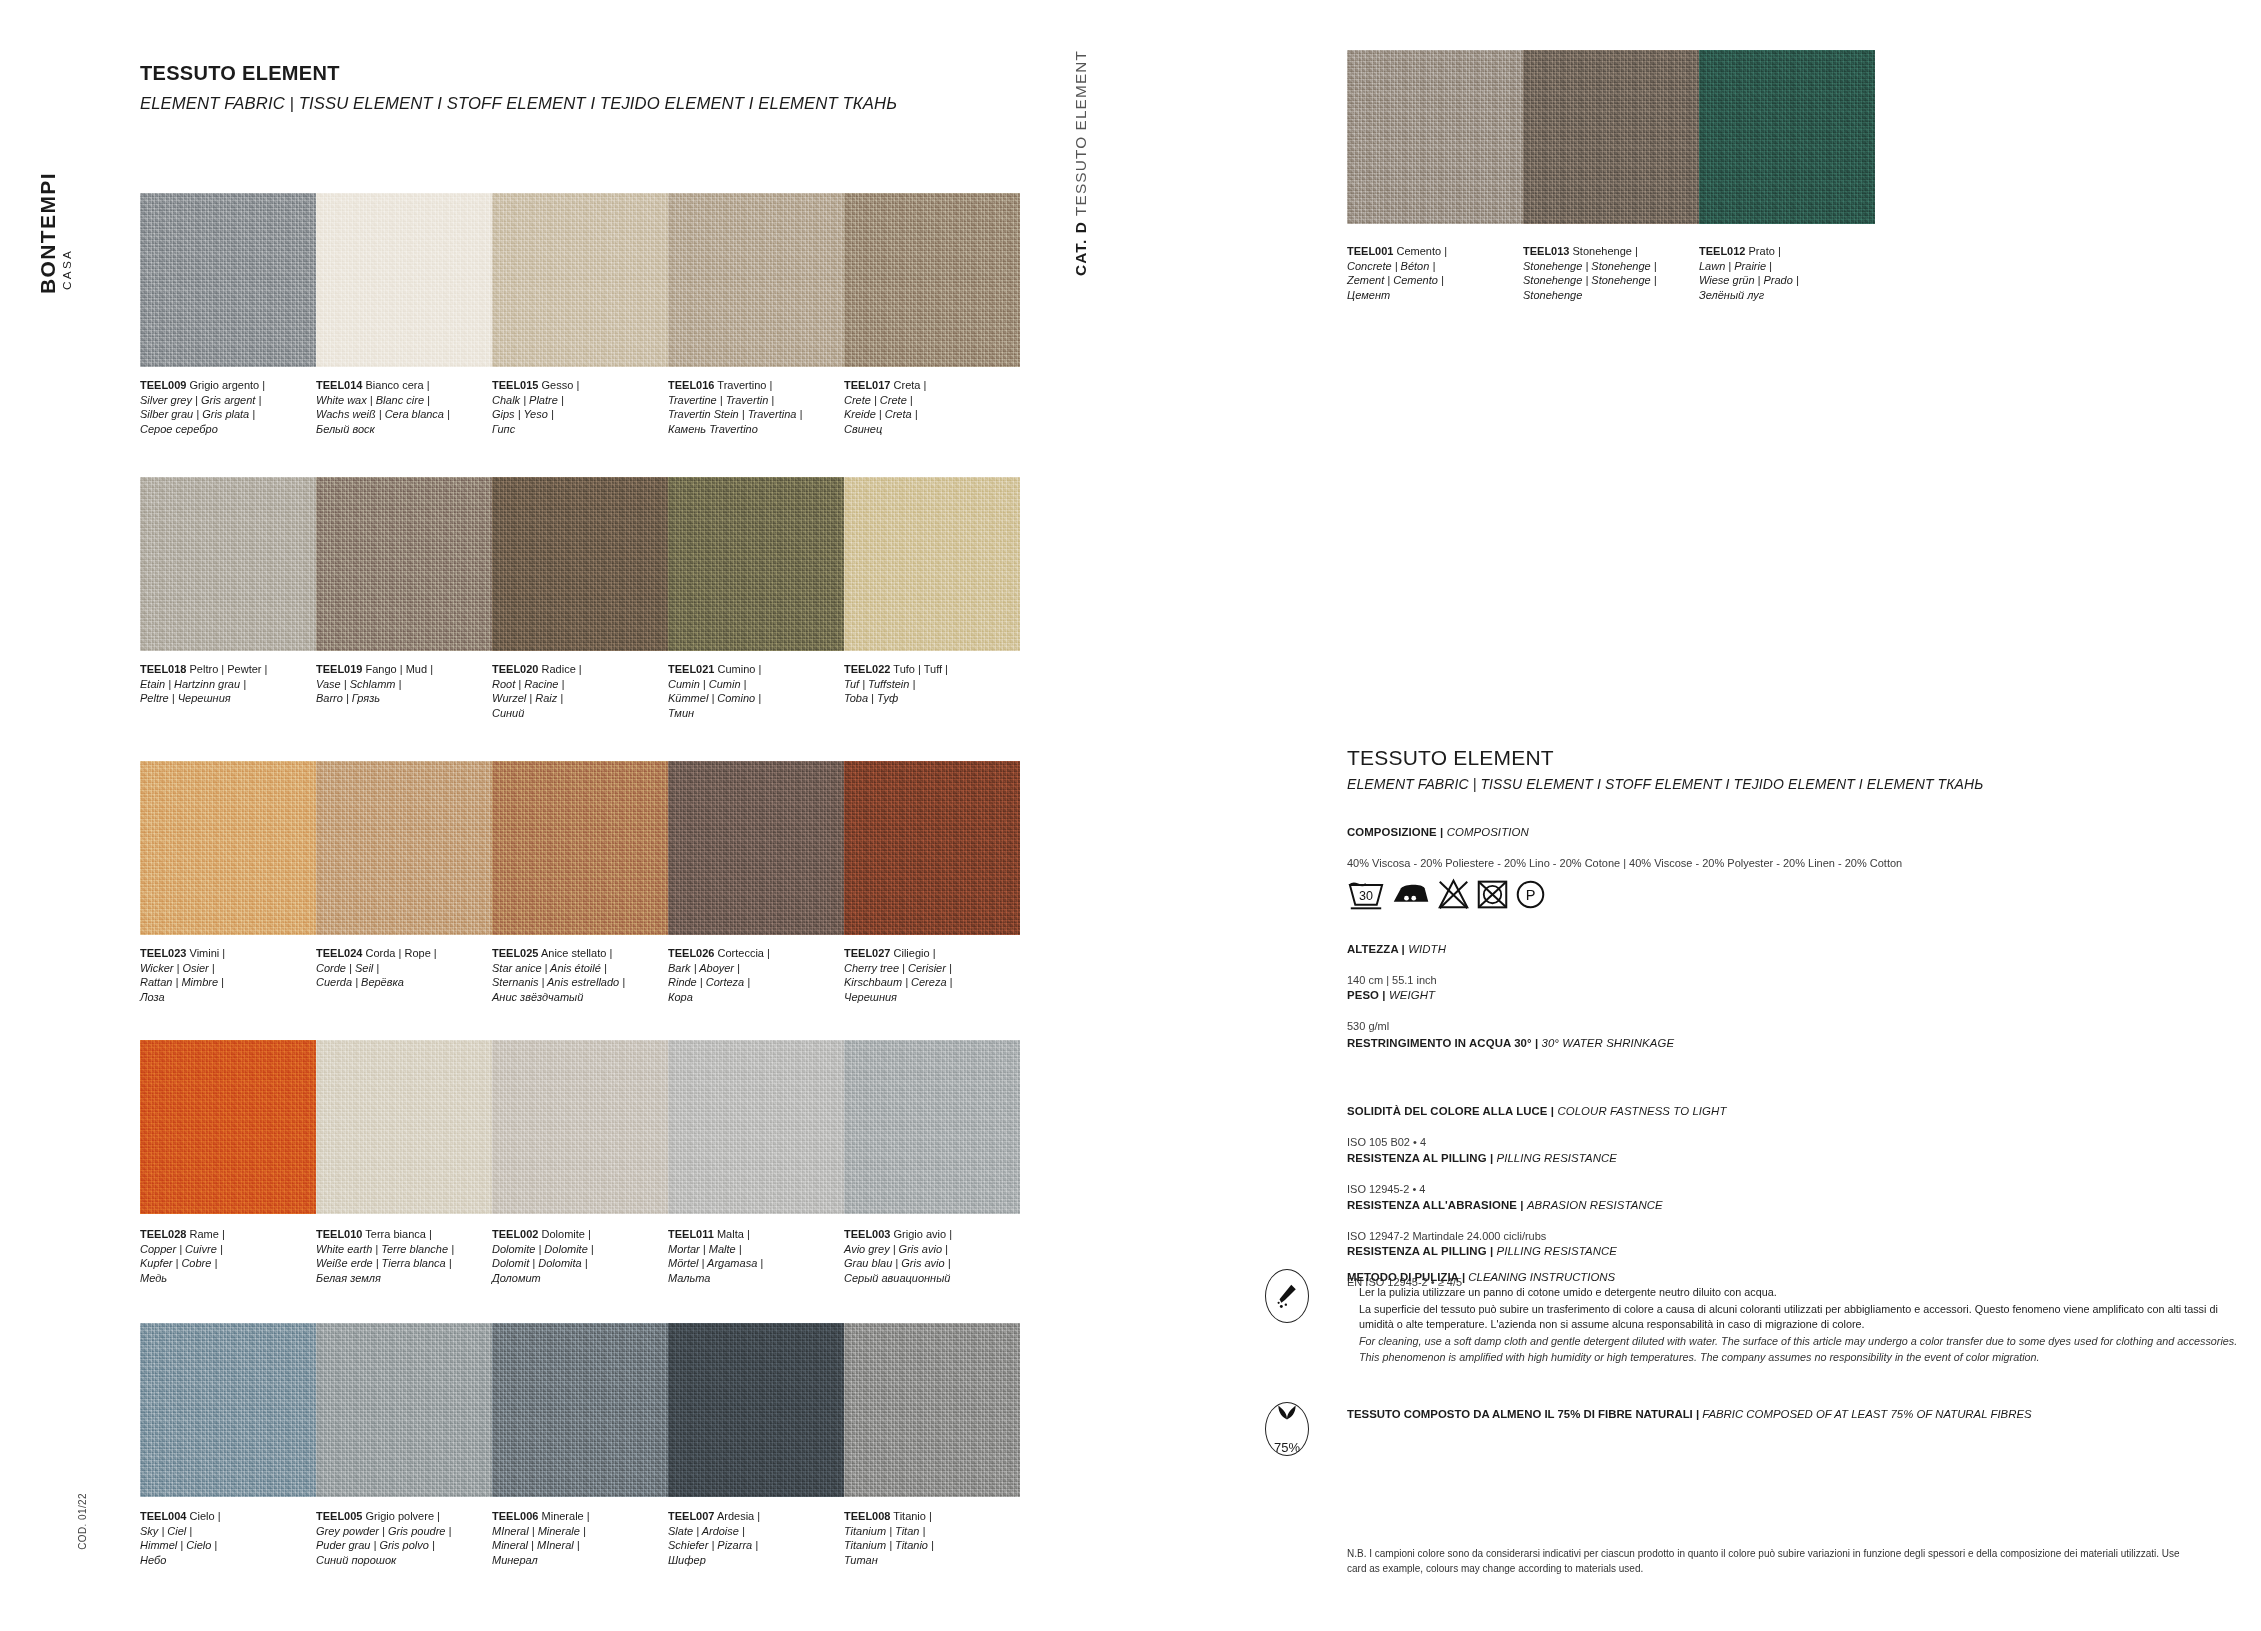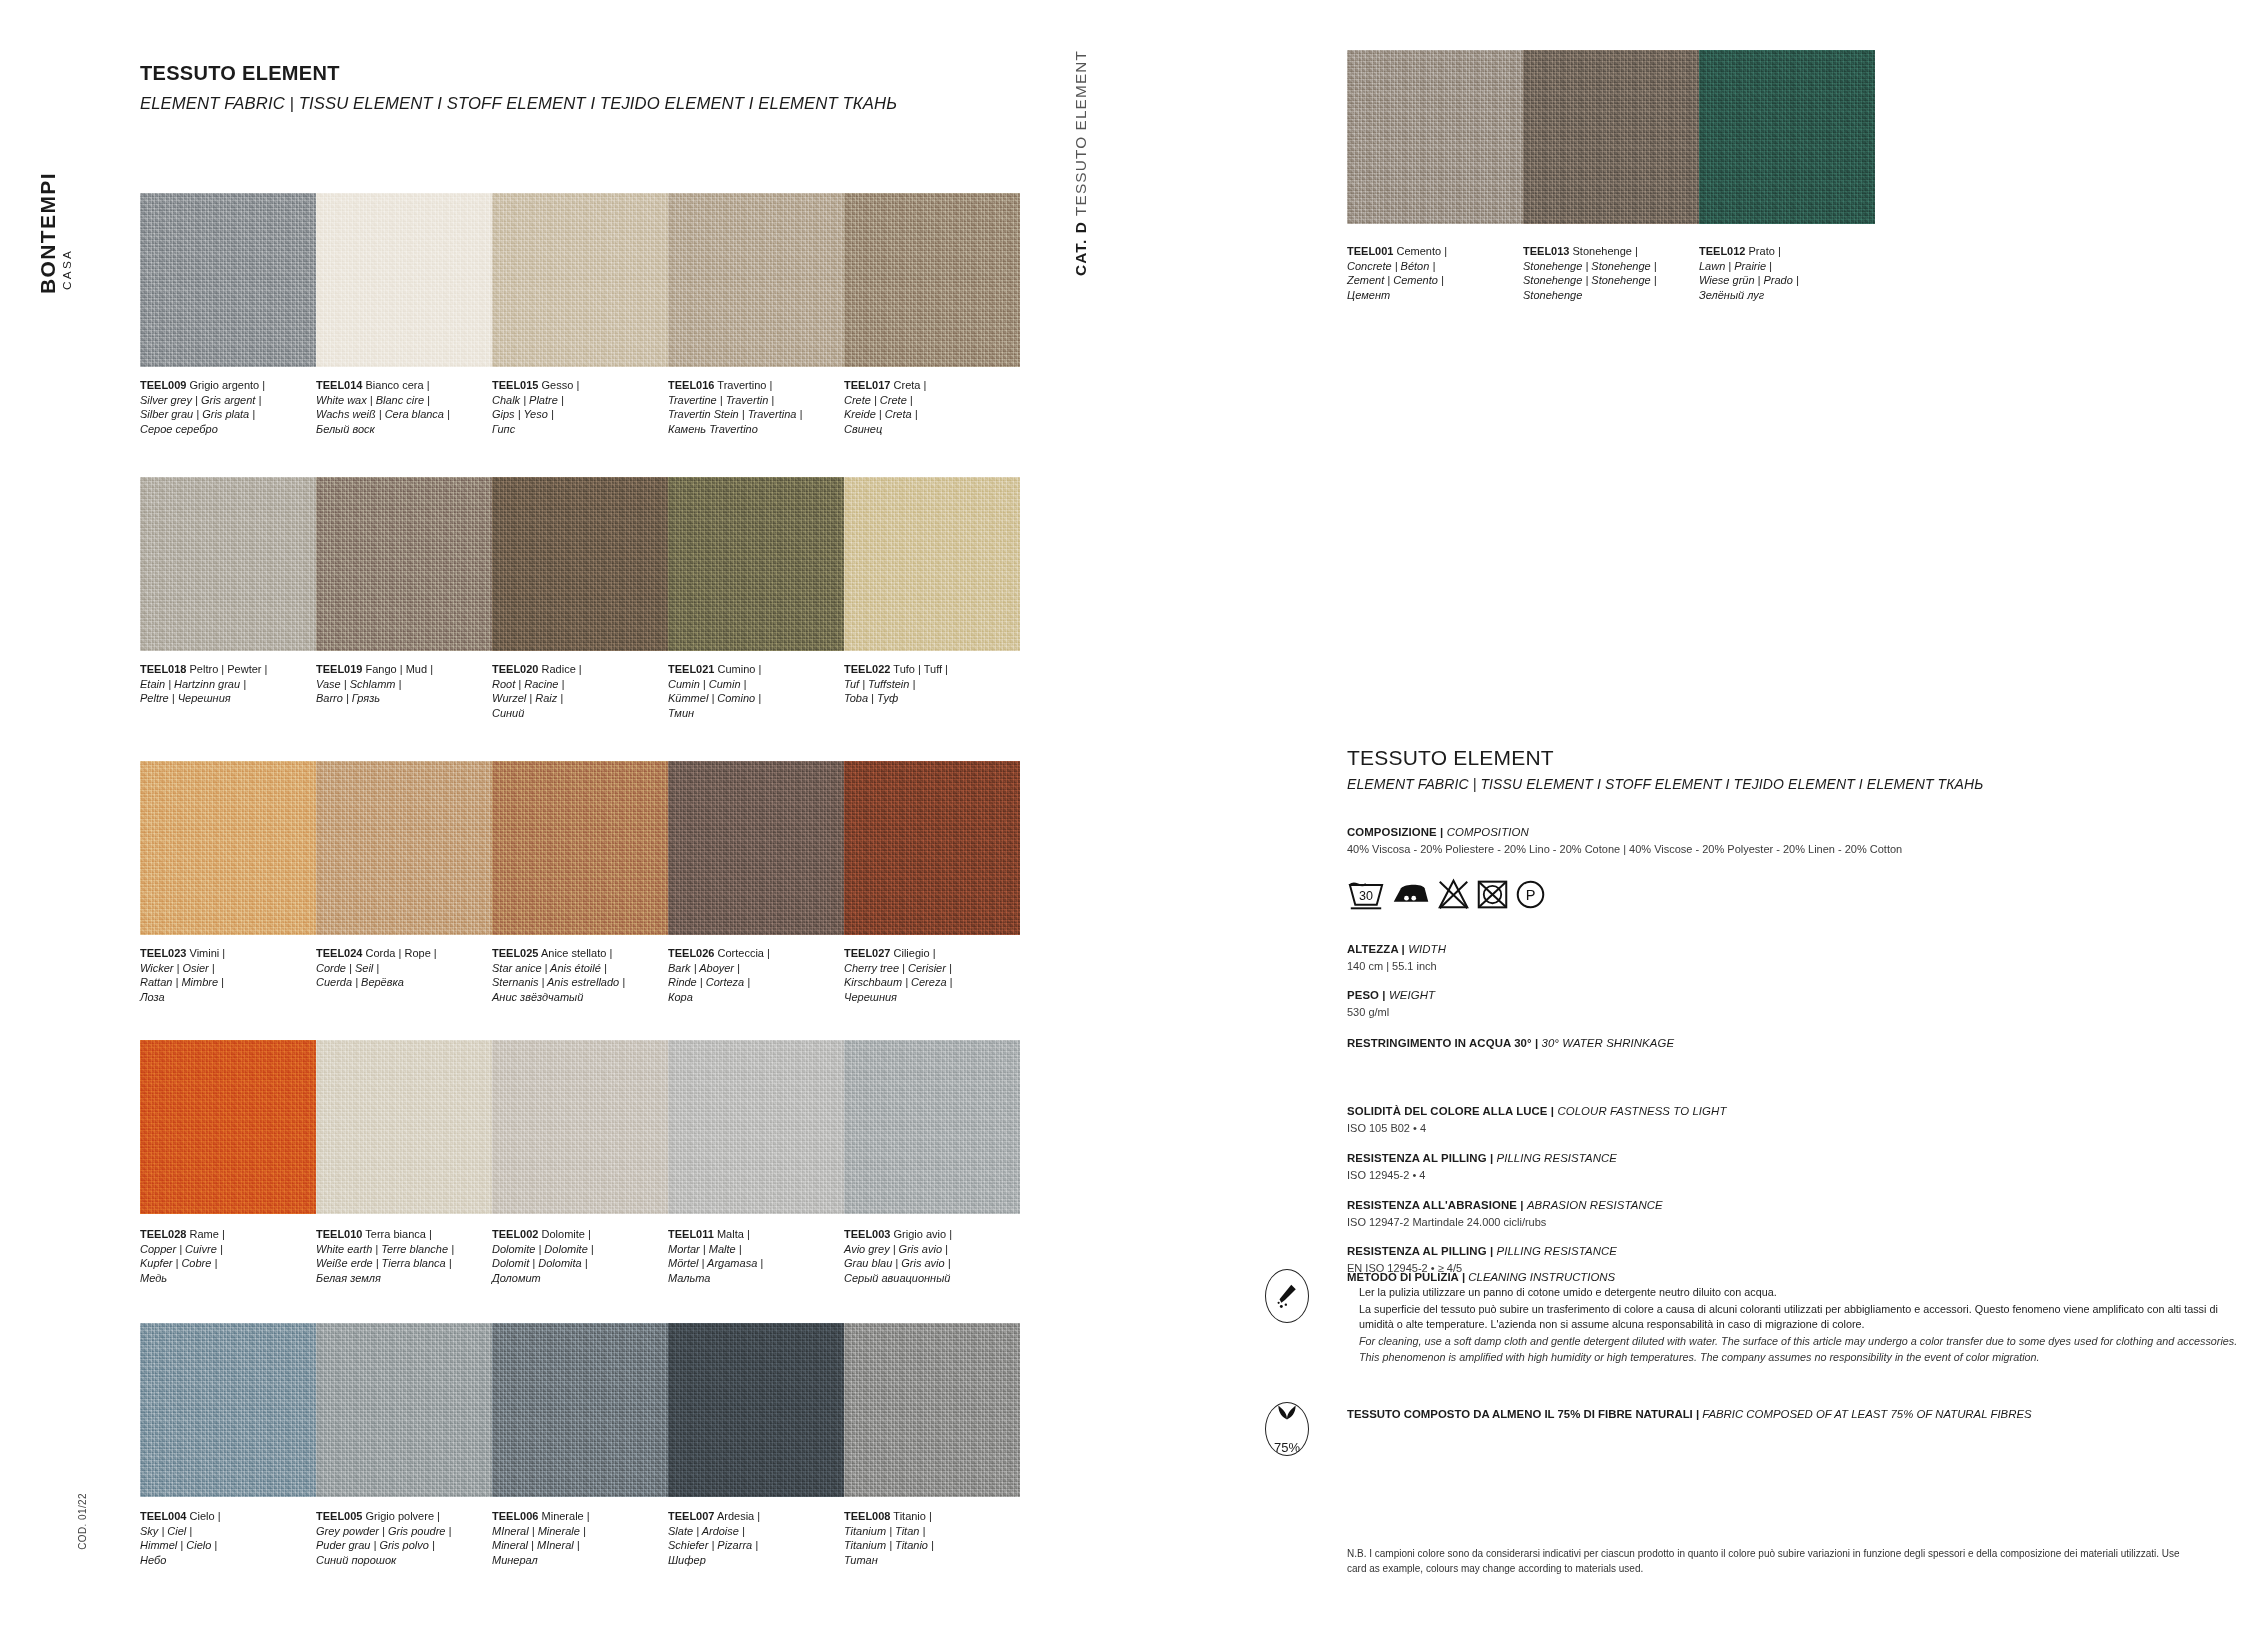--- a/index.html
+++ b/index.html
@@ -54,21 +54,21 @@
   .lab .l1 b{font-weight:bold;}
   .lab .rest{font-style:italic;}
 
   
   .r-title{position:absolute;left:1347px;top:746px;font-size:21px;font-weight:500;letter-spacing:0.2px;}
   .r-sub{position:absolute;left:1347px;top:776px;font-size:14px;font-style:italic;letter-spacing:0.1px;}
 
   .spec{position:absolute;left:1347px;width:850px;}
   .spec .h{font-size:11.4px;font-weight:bold;letter-spacing:0.1px;}
   .spec .h i{font-weight:normal;font-style:italic;}
-  .spec .v{font-size:11px;color:#3b3b3b;margin-top:4px;line-height:1.36;}
+  .spec .v{font-size:11px;color:#3b3b3b;margin-top:18px;line-height:1.36;}
 
   .care-icons{position:absolute;left:1347px;top:877px;display:flex;align-items:center;gap:6px;}
 
   .note-block{position:absolute;width:905px;}
   .note-block .h{font-size:11.4px;font-weight:bold;}
   .note-block .h i{font-weight:normal;font-style:italic;}
   .note-block p{margin:1.8px 0 0 0;font-size:10.8px;line-height:1.42;color:#222;padding-left:12px;}
   .note-block p.it{font-style:italic;color:#333;}
 
   .round-ico{

